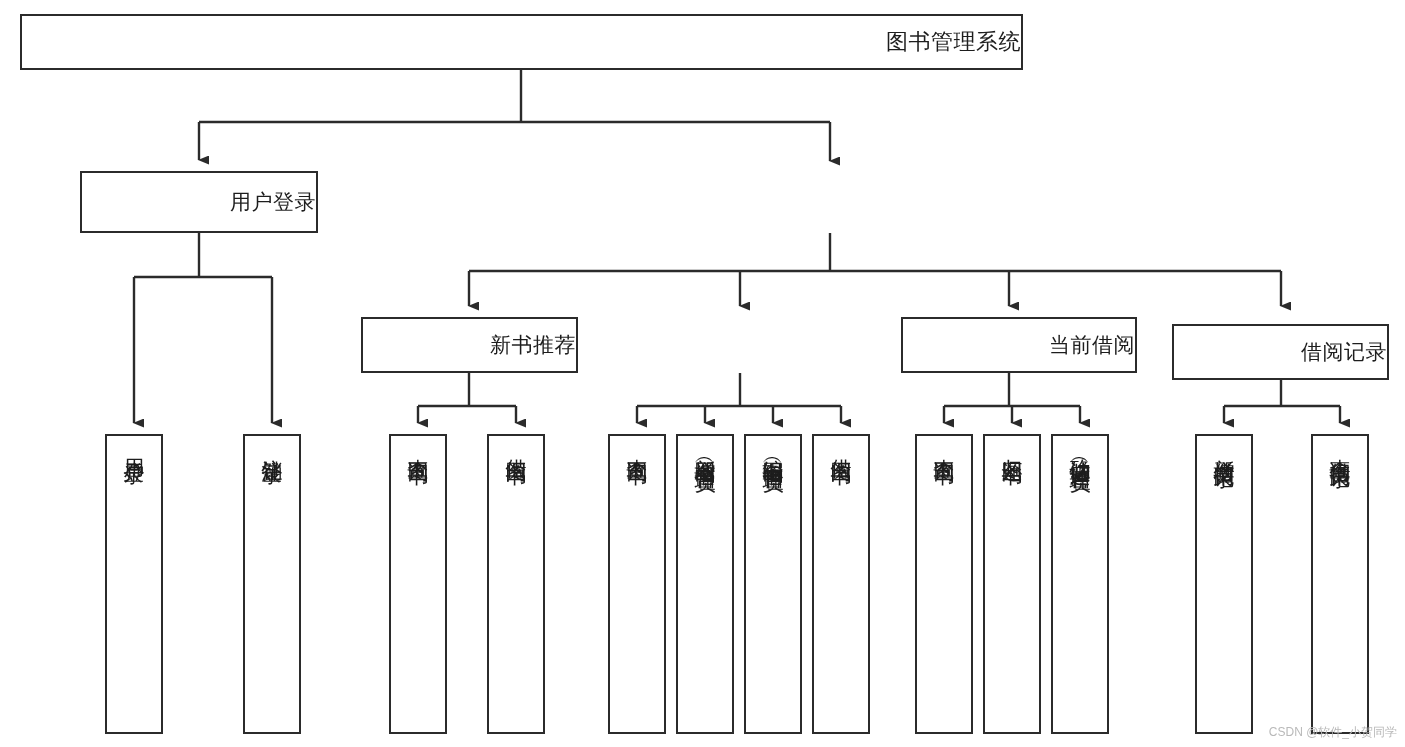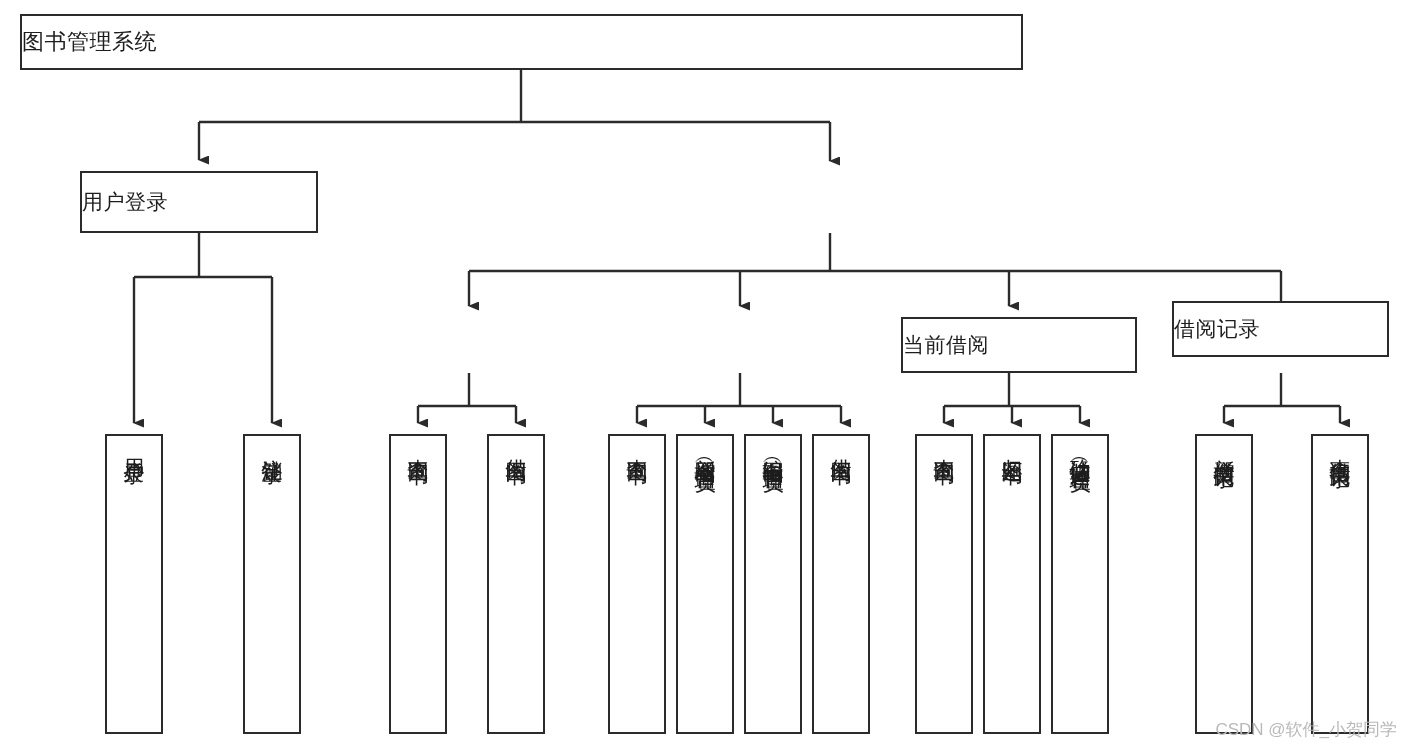--- a/index.html
+++ b/index.html
@@ -24,21 +24,21 @@
     width: 1405px;
     height: 747px;
   }
   .node {
     position: absolute;
     box-sizing: border-box;
     border: 2px solid #2b2b2b;
     background: #ffffff;
     display: flex;
     align-items: center;
-    justify-content: flex-start;
+    justify-content: flex-end;
     color: #1d1d1d;
     z-index: 2;
   }
   .node-label {
     display: block;
     text-align: center;
     line-height: 1.18;
     letter-spacing: 0.5px;
   }
   
@@ -59,21 +59,21 @@
     text-orientation: upright;
     font-size: 21px;
     line-height: 1.05;
     letter-spacing: 2px;
     white-space: nowrap;
   }
   #watermark {
     position: absolute;
     right: 8px;
     bottom: 6px;
-    font-size: 17px;
+    font-size: 12px;
     color: #b9b9b9;
     z-index: 5;
     white-space: nowrap;
   }
 </style>
 </head>
 <body>
 
 <div id="diagram-root">
 
@@ -128,24 +128,27 @@
   </svg>
 
   <div class="node root horiz" style="left:20px; top:14px; width:1003px; height:56px;">
     <span class="node-label">图书管理系统</span>
   </div>
 
   <div class="node horiz" style="left:80px; top:171px; width:238px; height:62px;">
     <span class="node-label">用户登录</span>
   </div>
 
+  <div class="node horiz" style="left:361px; top:317px; width:217px; height:56px;">
+    <span class="node-label">新书推荐</span>
+  </div>
   <div class="node horiz" style="left:901px; top:317px; width:236px; height:56px;">
     <span class="node-label">当前借阅</span>
   </div>
-  <div class="node horiz" style="left:1172px; top:301px; width:217px; height:56px;">
+  <div class="node horiz" style="left:1172px; top:324px; width:217px; height:56px;">
     <span class="node-label">借阅记录</span>
   </div>
 
   <div class="node vert" style="left:105px; top:434px; width:58px; height:300px;">
     <span class="node-label">用户登录</span>
   </div>
   <div class="node vert" style="left:243px; top:434px; width:58px; height:300px;">
     <span class="node-label">注销登录</span>
   </div>
   <div class="node vert" style="left:389px; top:434px; width:58px; height:300px;">

